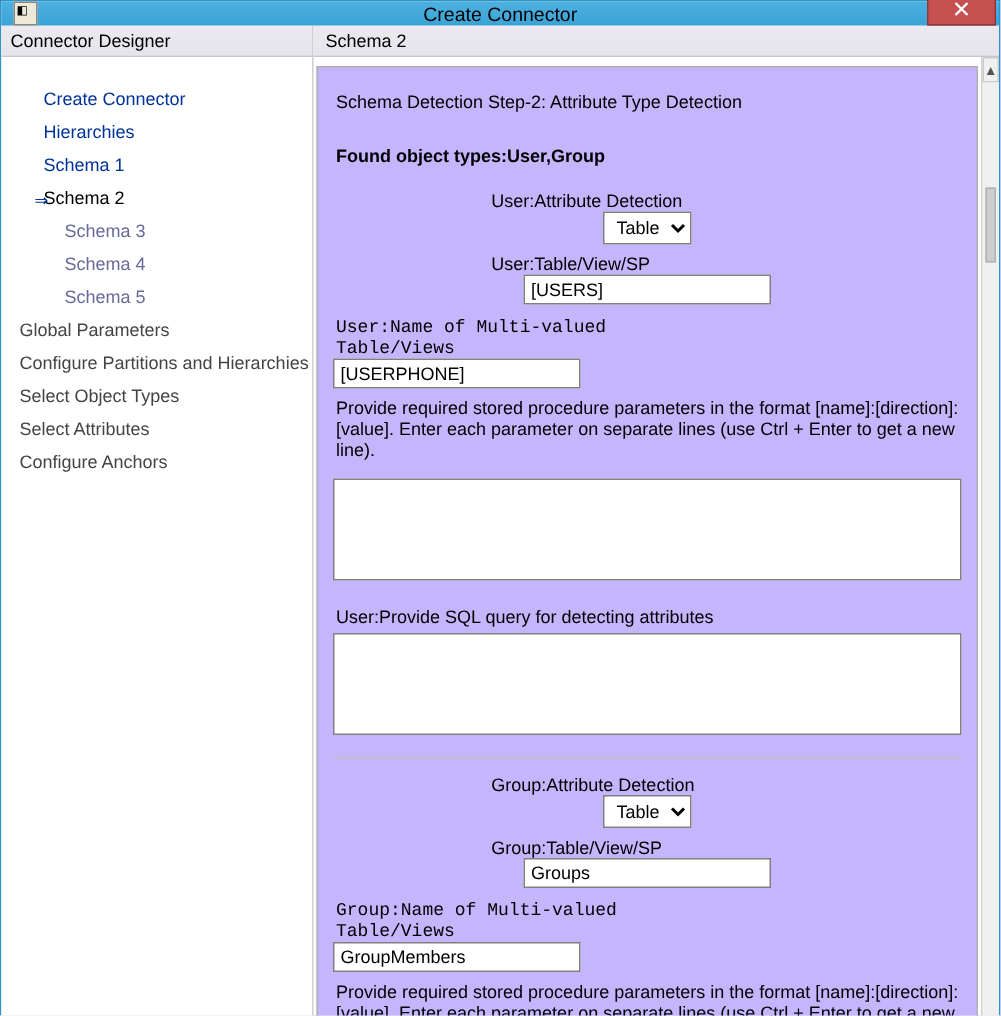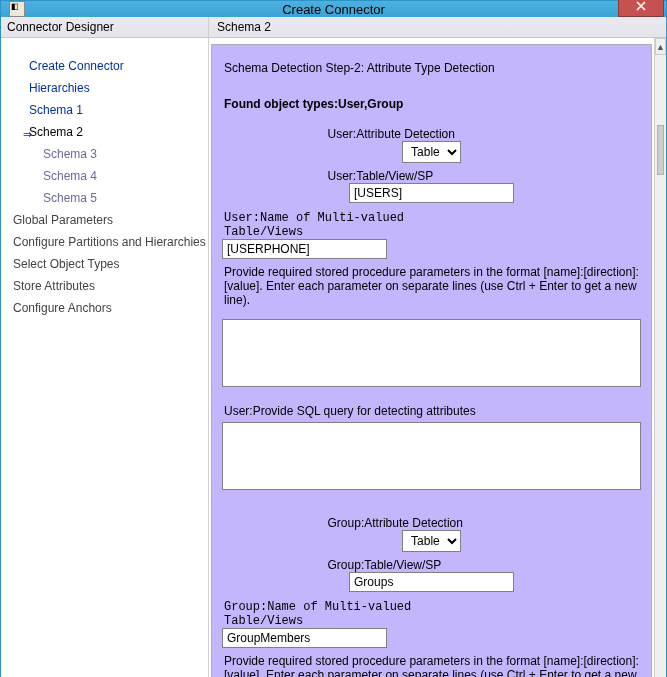--- a/index.html
+++ b/index.html
@@ -267,21 +267,21 @@
           <div class="sidebar-item selected">
             <span class="arrow">⇒</span>
             <span>Schema 2</span>
           </div>
           <div class="sidebar-item sub"><span>Schema 3</span></div>
           <div class="sidebar-item sub"><span>Schema 4</span></div>
           <div class="sidebar-item sub"><span>Schema 5</span></div>
           <div class="sidebar-item plain"><span>Global Parameters</span></div>
           <div class="sidebar-item plain"><span>Configure Partitions and Hierarchies</span></div>
           <div class="sidebar-item plain"><span>Select Object Types</span></div>
-          <div class="sidebar-item plain"><span>Store Attributes</span></div>
+          <div class="sidebar-item plain"><span>Select Attributes</span></div>
           <div class="sidebar-item plain"><span>Configure Anchors</span></div>
         </div>
       </div>
 
       <div class="content">
         <div class="content-head">Schema 2</div>
 
         <div class="scroll-wrap">
           <div class="scroll-body">
             <div class="form-panel">

